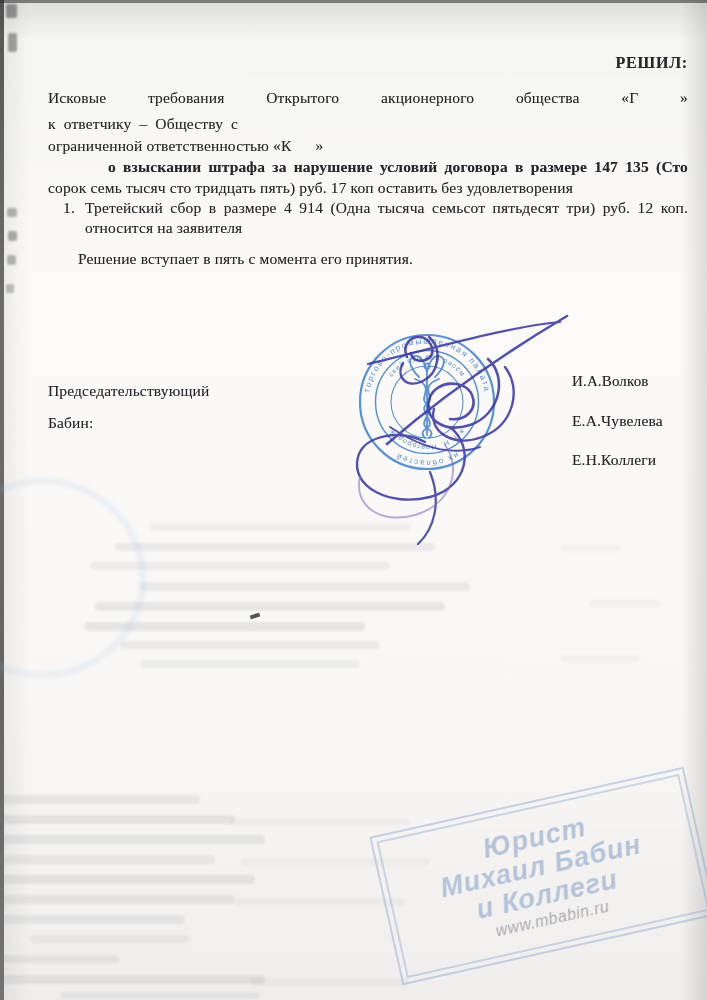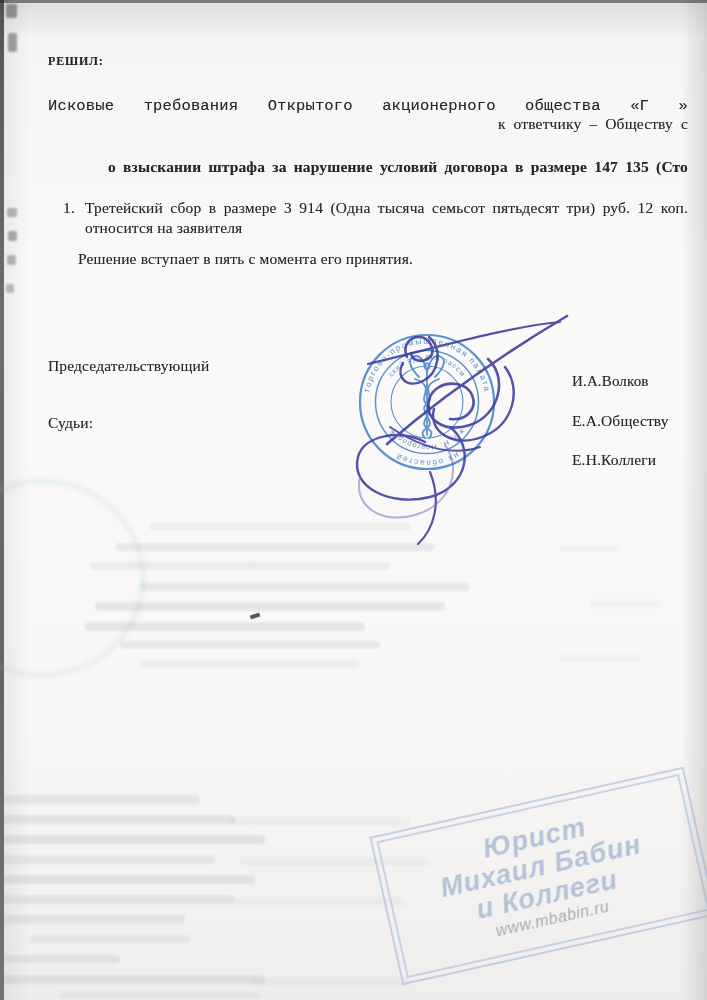--- a/index.html
+++ b/index.html
@@ -8,34 +8,34 @@
     position:relative;width:707px;height:1000px;overflow:hidden;
     font-family:"Liberation Serif","DejaVu Serif",serif;
     color:#26262a;
     background:
       linear-gradient(180deg, rgba(130,130,128,.20) 0%, rgba(250,250,248,0) 4%),
       linear-gradient(270deg, rgba(140,140,138,.28) 0px, rgba(250,250,248,0) 26px),
       linear-gradient(90deg, rgba(120,120,118,.12) 0px, rgba(250,250,248,0) 30px),
       linear-gradient(180deg,#f4f4f2 0%, #fbfaf8 30%, #f8f7f5 72%, #efeeec 100%);
   }
   .txt{position:absolute;letter-spacing:.15px;text-shadow:0 0 .5px rgba(40,40,44,.38);}
-  .doc-title{top:54px;left:48px;width:640px;text-align:left;font-weight:bold;font-size:12px;letter-spacing:.8px;}
+  .doc-title{top:54px;left:48px;width:640px;text-align:right;font-weight:bold;font-size:16px;letter-spacing:.8px;}
   .col{left:48px;width:640px;font-size:15.5px;line-height:20px;}
   .just{text-align:justify;text-align-last:justify;}
-  .l1{top:96px;font-family:Liberation Mono, monospace;}
-  .l2{top:114px;text-align:right;word-spacing:4px;}
+  .l1{top:88px;}
+  .l2{top:114px;word-spacing:4px;}
   .l3{top:136px;}
   .l4{top:157px;left:108px;width:580px;font-weight:bold;}
   .l5{top:178px;}
   .li{top:198px;left:63px;width:625px;display:flex;}
   .li .num{width:14px;flex:0 0 auto;margin-right:8px;}
   .li .li-text{flex:1;text-align:justify;text-align-last:justify;}
   .li2{top:218px;left:85px;width:600px;}
   .eff{top:249px;left:78px;width:610px;}
-  .sig-left1{top:357px;left:48px;font-size:15.5px;}
+  .sig-left1{top:382px;left:48px;font-size:15.5px;}
   .sig-left2{top:414px;left:48px;font-size:15.5px;}
   .sig-name1{top:373px;left:572px;font-size:15px;}
   .sig-name2{top:412px;left:572px;font-size:15.5px;}
   .sig-name3{top:451px;left:572px;font-size:15.5px;}
   .seal-svg{position:absolute;left:325px;top:295px;width:290px;height:270px;}
   .stamp-g{filter:blur(.35px);opacity:.92;}
   .ink-g{filter:blur(.25px);opacity:.88;}
   .ring-text{font-family:"Liberation Sans","DejaVu Sans",sans-serif;fill:#4e89cb;}
   
   .wm{
@@ -104,34 +104,36 @@
       <div class="smudge" style="left: 230px; top: 818px; width: 180px; height: 8px; opacity: 0.05;"></div>
       <div class="smudge" style="left: 240px; top: 858px; width: 190px; height: 8px; opacity: 0.05;"></div>
       <div class="smudge" style="left: 235px; top: 898px; width: 170px; height: 8px; opacity: 0.05;"></div>
       <div class="smudge" style="left: 250px; top: 978px; width: 160px; height: 8px; opacity: 0.05;"></div>
     </div>
 
   <div class="txt doc-title">РЕШИЛ:</div>
 
   <div class="txt col just l1">Исковые требования Открытого акционерного общества «Г »</div>
   <div class="txt col l2">к ответчику – Обществу с</div>
+  <div class="txt col l3">ограниченной ответственностью «К&nbsp;&nbsp;&nbsp;&nbsp;&nbsp;&nbsp;»</div>
   <div class="txt just l4" style="font-size:15.5px;line-height:20px;">о взыскании штрафа за нарушение условий договора в размере 147 135 (Сто</div>
+  <div class="txt col l5">сорок семь тысяч сто тридцать пять) руб. 17 коп оставить без удовлетворения</div>
 
   <div class="txt li" style="font-size:15.5px;line-height:20px;">
     <span class="num">1.</span>
-    <span class="li-text">Третейский сбор в размере 3 914 (Одна тысяча семьсот пятьдесят три) руб. 12 коп.</span>
+    <span class="li-text">Третейский сбор в размере 4 914 (Одна тысяча семьсот пятьдесят три) руб. 12 коп.</span>
   </div>
   <div class="txt li2" style="font-size:15.5px;line-height:20px;">относится на заявителя</div>
 
   <div class="txt eff" style="font-size:15.5px;line-height:20px;">Решение вступает в пять с момента его принятия.</div>
 
   <div class="txt sig-left1">Председательствующий</div>
-  <div class="txt sig-left2">Судьи:</div>
+  <div class="txt sig-left2">Бабин:</div>
   <div class="txt sig-name1">И.А.Волков</div>
-  <div class="txt sig-name2">Е.А.Обществу</div>
+  <div class="txt sig-name2">Е.А.Чувелева</div>
   <div class="txt sig-name3">Е.Н.Коллеги</div>
 
   <svg class="seal-svg" viewBox="0 0 290 270">
     <g class="stamp-g">
       <circle cx="102" cy="107" r="67" fill="none" stroke="#4e89cb" stroke-width="2.2"></circle>
       <circle cx="102" cy="107" r="51.5" fill="none" stroke="#4e89cb" stroke-width="1.5"></circle>
       <circle cx="102" cy="107" r="36" fill="none" stroke="#4e89cb" stroke-width="1.1"></circle>
       <defs>
         <path id="ringTopOuter" d="M 43.5,107 A 58.5,58.5 0 1 1 160.5,107"></path>
         <path id="ringBotOuter" d="M 160.5,107 A 58.5,58.5 0 0 1 43.5,107"></path>

